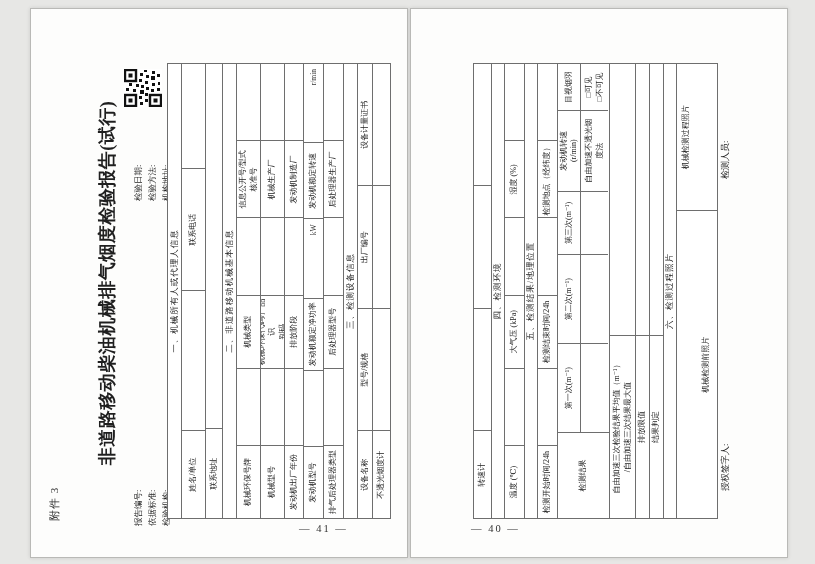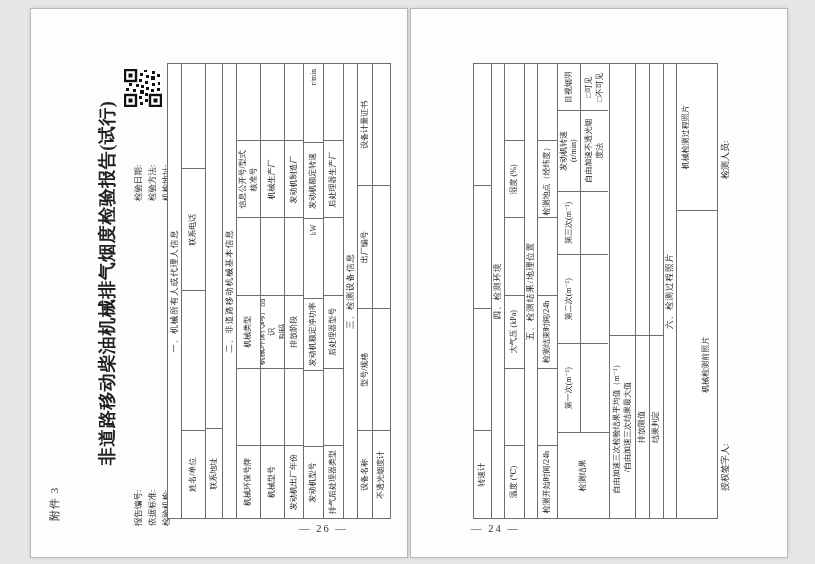--- a/index.html
+++ b/index.html
@@ -200,21 +200,21 @@
             <div class="tcell lbl" style="flex: 27 1 0%;">设备计量证书</div>
           </div>
           <div class="trow" style="height: 17px;">
             <div class="tcell lbl" style="flex: 19 1 0%;">不透光烟度计</div>
             <div class="tcell val" style="flex: 27 1 0%;"></div>
             <div class="tcell val" style="flex: 27 1 0%;"></div>
             <div class="tcell val" style="flex: 27 1 0%;"></div>
           </div>
         </div>
     </div>
-    <div class="pagenum">— 26 —</div>
+    <div class="pagenum">— 41 —</div>
   </div>
 
   <div class="page right">
     <div class="sheet">
       <div class="ftable" id="table24">
           <div class="trow" style="height: 18px;">
             <div class="tcell lbl" style="flex: 19 1 0%;">转速计</div>
             <div class="tcell val" style="flex: 27 1 0%;"></div>
             <div class="tcell val" style="flex: 27 1 0%;"></div>
             <div class="tcell val" style="flex: 27 1 0%;"></div>
@@ -280,16 +280,16 @@
             <div class="tcell sec" style="flex: 100 1 0%;">六、检测过程照片</div>
           </div>
           <div class="trow" style="height: 40px;">
             <div class="tcell lbl pl" style="flex: 68 1 0%;">机械检测前照片</div>
             <div class="tcell lbl pr" style="flex: 32 1 0%;">机械检测过程照片</div>
           </div>
         </div>
       <div class="sig l">授权签字人:</div>
       <div class="sig r">检测人员:</div>
     </div>
-    <div class="pagenum">— 24 —</div>
+    <div class="pagenum">— 40 —</div>
   </div>
 
 </div>
 
 </body></html>

